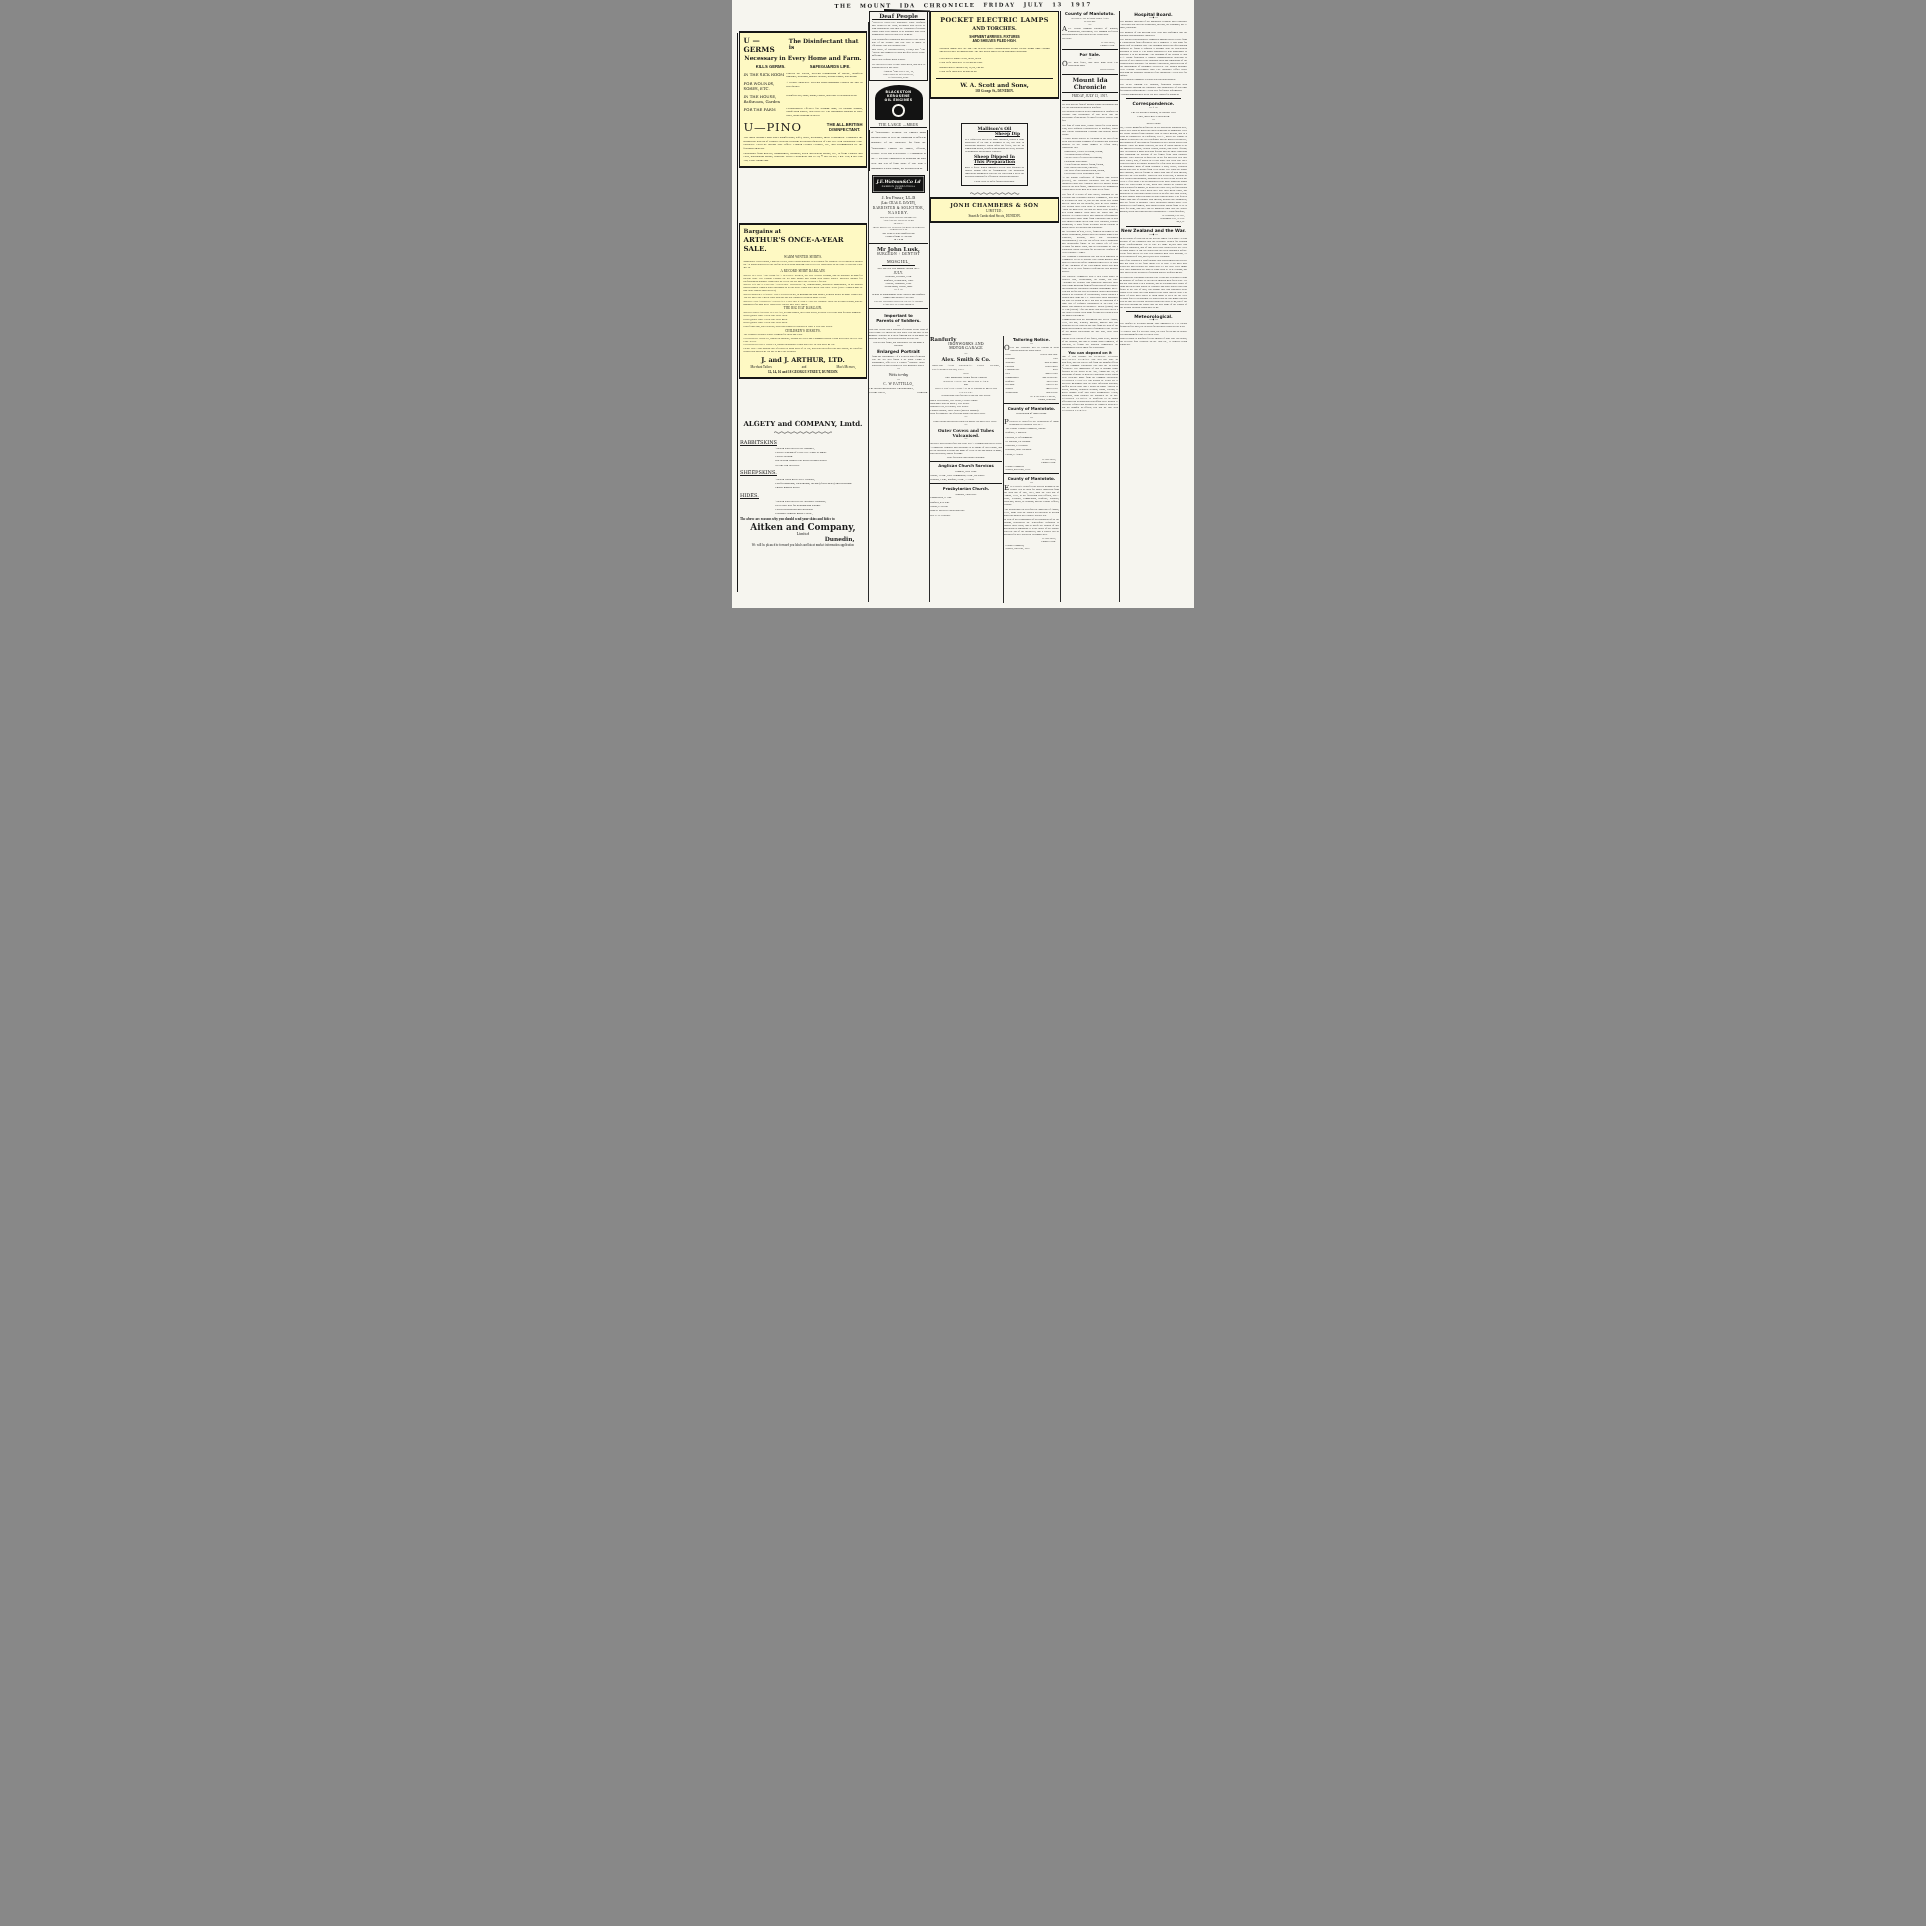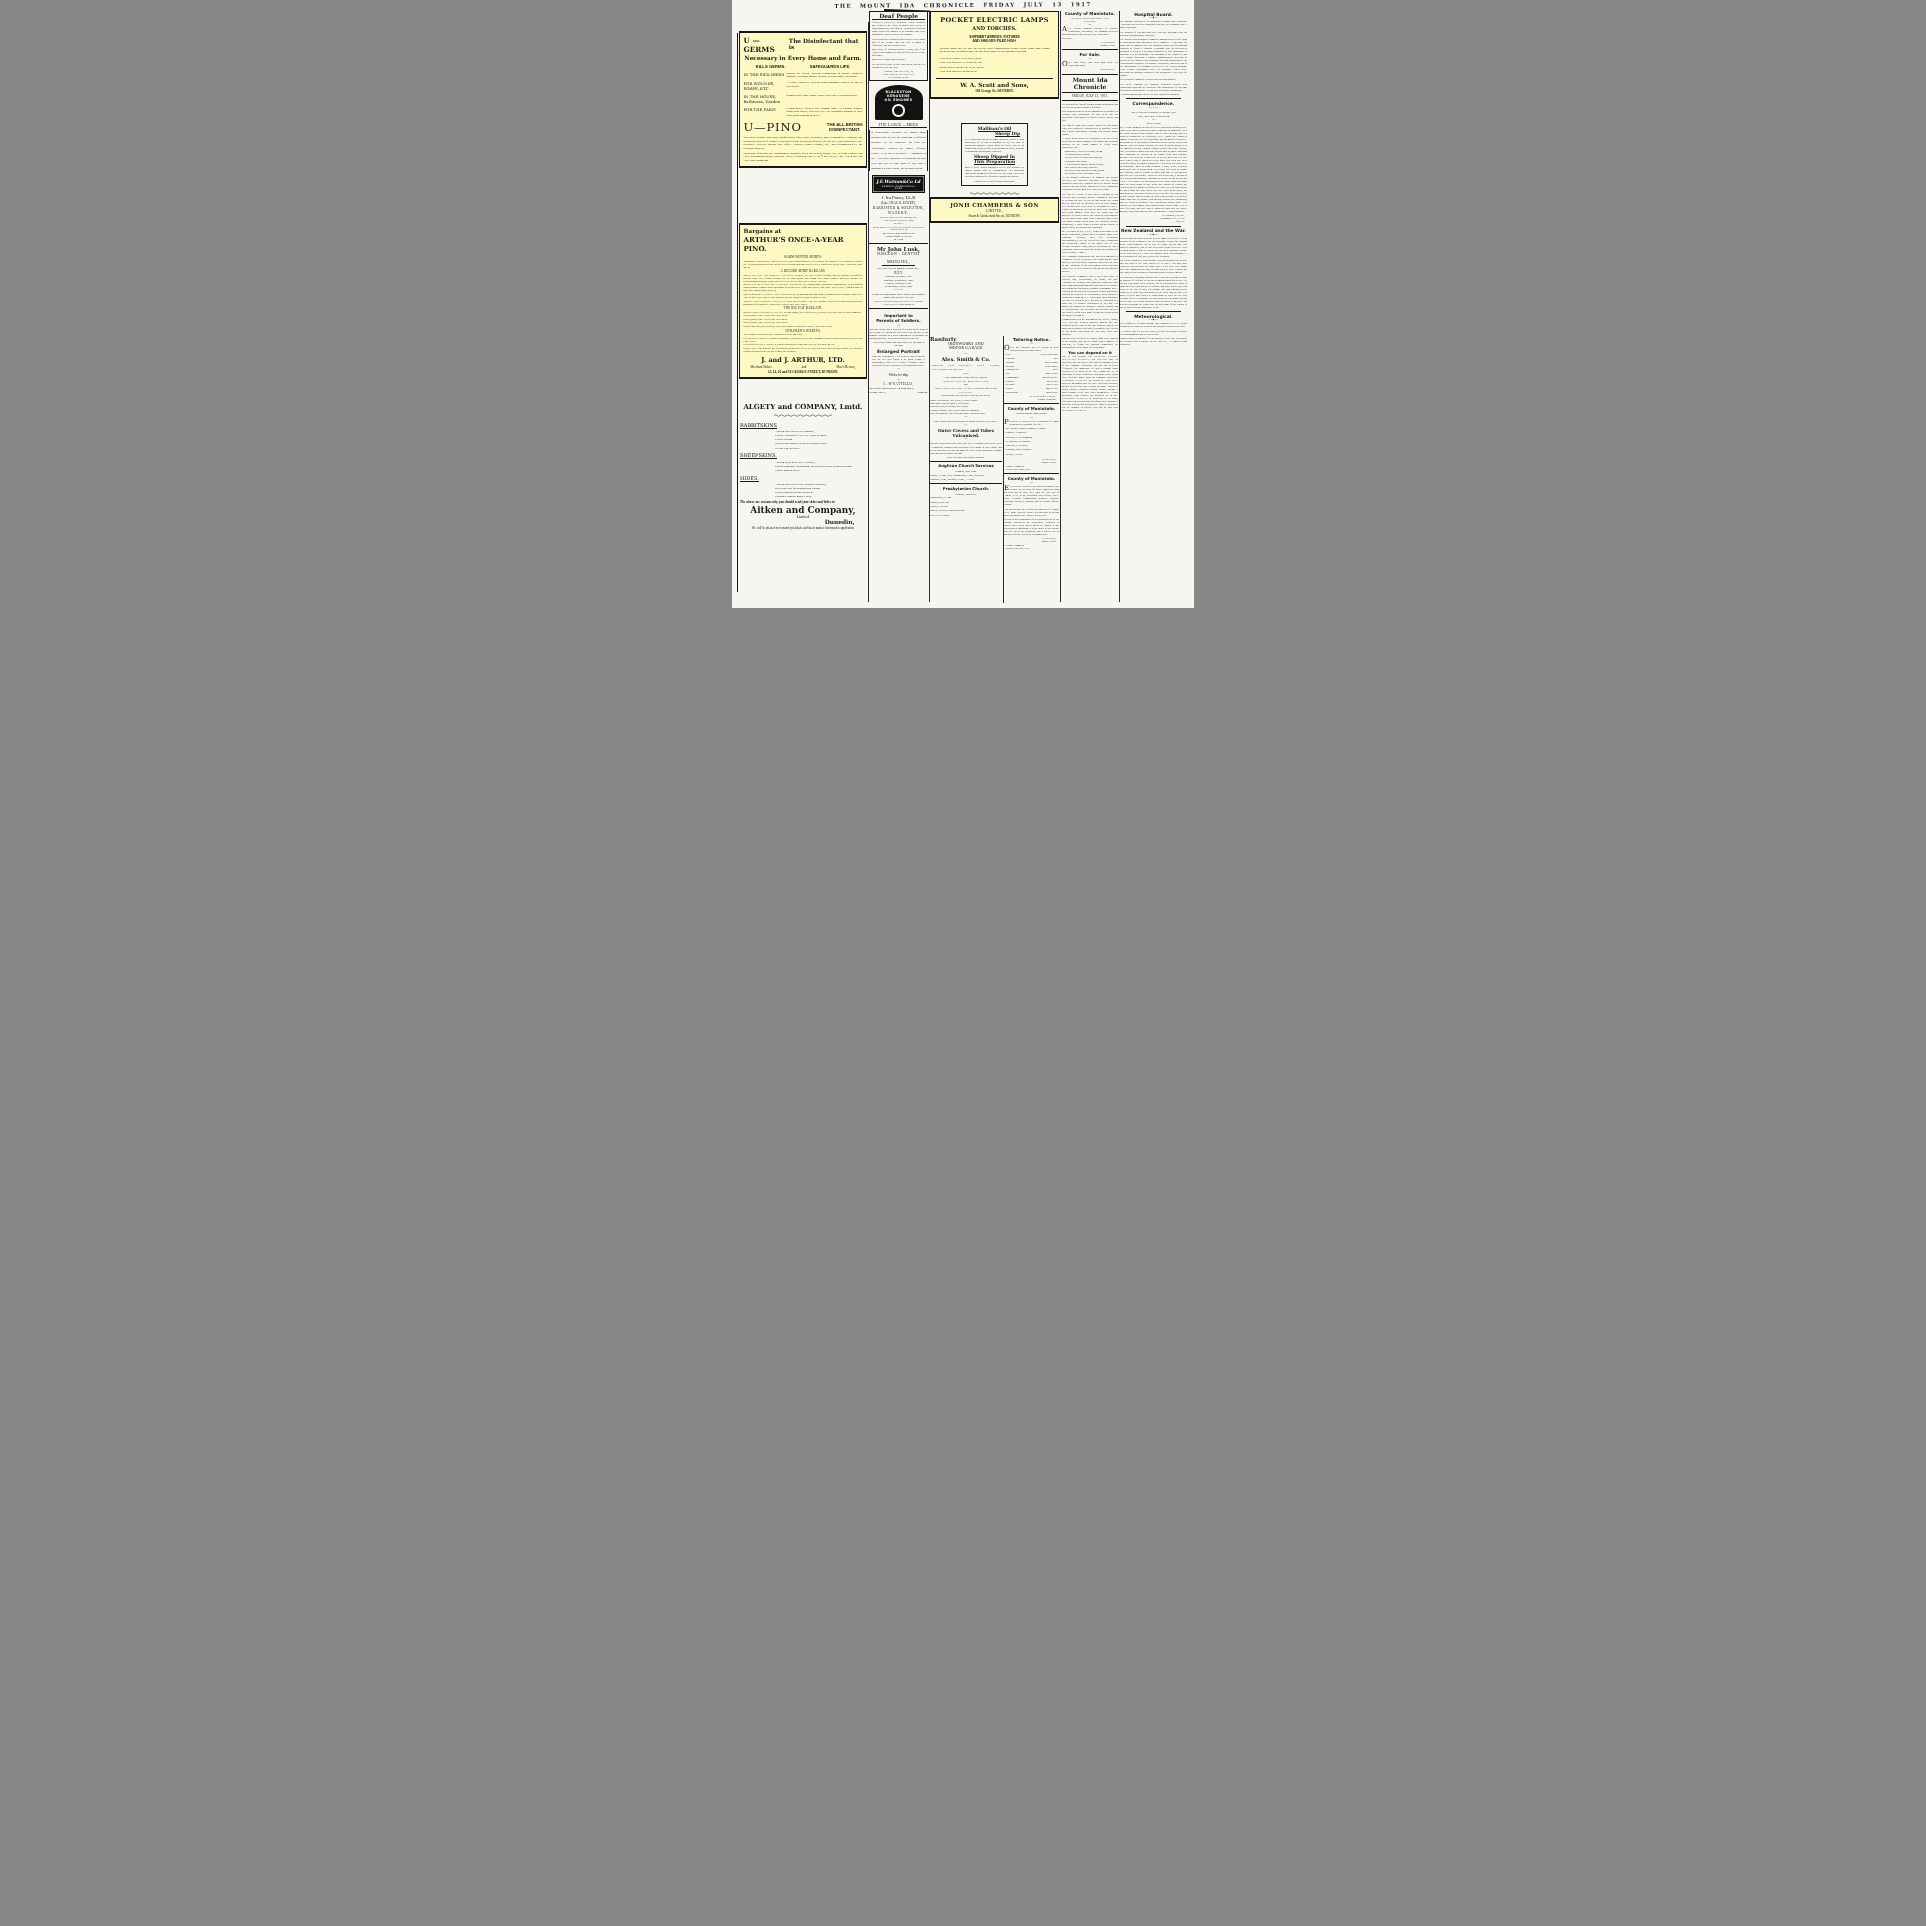--- a/index.html
+++ b/index.html
@@ -48,21 +48,21 @@
   
   .arthur{margin-top:57px;}
   .arthur-i1{font-family:"DejaVu Serif",serif;font-weight:bold;font-size:5.8px;margin:0 0 0.8px;}
   .arthur-i2{font-family:"DejaVu Serif",serif;font-weight:bold;font-size:7px;margin:0 0 1.9px;}
   .sec-head{text-align:center;font-size:3.1px;font-variant:small-caps;letter-spacing:0.2px;margin:0.8px 0 0.4px;}
   .sec-text{font-size:2.5px;line-height:1.2;text-align:justify;margin:0 0 0.6px;}
   .arthur-firm{font-family:"DejaVu Serif",serif;font-weight:bold;font-size:6.5px;text-align:center;margin:2.7px 0 0.8px;}
   .arthur-roles{display:flex;justify-content:space-between;font-size:3.1px;padding:0 7px;}
   .arthur-addr{text-align:center;font-size:3.3px;font-weight:bold;margin-top:1.2px;}
   
-  .dalgety{margin-top:24px;padding:0 1px;}
+  .dalgety{margin-top:41px;padding:0 1px;}
   .dal-head{font-family:"DejaVu Serif",serif;font-weight:bold;font-size:7px;text-align:center;}
   .dal-squig{text-align:center;margin:0 0 2.3px;}
   .dal-label{display:inline-block;font-size:5px;font-family:"DejaVu Serif",serif;border-bottom:1.2px double #1b1b1b;margin:1.9px 0 1.2px;}
   .dal-items{margin-left:35px;}
   .dal-items .para{font-size:2.9px;text-align:left;margin-bottom:0.6px;}
   .dal-reasons{font-size:3.3px;font-weight:bold;margin:1.5px 0 0.8px;}
   .dal-firm{font-family:"DejaVu Serif",serif;font-weight:bold;font-size:8.9px;text-align:center;}
   .dal-ltd{text-align:center;font-size:3.9px;}
   .dal-city{text-align:right;font-family:"DejaVu Serif",serif;font-weight:bold;font-size:5.8px;padding-right:11.6px;}
   .dal-note{font-size:3.1px;text-align:center;margin-top:1.5px;}
@@ -210,21 +210,21 @@
         <span class="upino-big">U—PINO</span>
         <span class="upino-ab sans pre">THE ALL-BRITISH
 DISINFECTANT.</span>
       </div>
       <p class="para" style="font-size:2.9px">Ten times stronger than other disinfectants, safer, surer, pleasanter, more economical.  Combines the germicidal powers of carbolic with the pleasant deodorant qualities of Pine Oil.  Non-poisonous.  Non-corrosive.  Used by British War Office. London County Council, etc., and recommended by the foremost analysts.</p>
       <p class="para" style="font-size:2.9px">Obtainable from grocers, ironmongers, chemists, stock and station agents, etc., or from Laidlaw and Gray, distributing agents, Dunedin.  Prices: Household tins 1s 3d; ½ gal. 5s 6d; 1 gal. 10s; 4 gal. tins 35s; 5 gal. drums 42s.</p>
     </div>
 
     <div class="adbox arthur">
       <div class="arthur-i1">Bargains at</div>
-      <div class="arthur-i2">ARTHUR'S ONCE-A-YEAR PINO.</div>
+      <div class="arthur-i2">ARTHUR'S ONCE-A-YEAR SALE.</div>
       <div>
           <div class="sec-head">WARM WINTER SHIRTS.</div>
           <p class="sec-text">Manchester Tweed Shirts, Light Steel Grey, with Collars attached.  Very Durable for Workers.  Never shrink or thicken up.  All bodies and sleeves are cut full so as to avoid splitting.  Sizes 15 to 18.  Usual price 6s 6d. Once-a-year Sale Price 4s 11d.</p>
           <div class="sec-head">A RECORD SHIRT BARGAIN.</div>
           <p class="sec-text">MEN'S CEYLON AND HOMALLA NEGLIGE SHIRTS, the very Newest Designs, and all desirable weights for present wear.  The Ground Colours are all light shades and cream with dainty stripes.  Specially suitable for professional gentlemen.  Usual price 8s 11d to 10s 6d.  Sale Price 7s 6d or 3 for 21s.</p>
           <p class="sec-text">MEN'S NATURAL COTTON AND WOOL UNDERWEAR, English made, absolutely unshrinkable, in the popular natural shades.  Singlets and Underpants all at one price.  Usual price 4s 6d.  Sale price 3s 6d.  (Note—Singlets may be had either long or short sleeves.)</p>
           <p class="sec-text">MEN'S MOSGIEL SADDLE TWEED TROUSERS, in medium and dark shades, all good winter weights.  Usual Price 16d 6d.  Sale Price 14s 6d. Once sold out this line cannot be replaced under 17s 6d.</p>
           <p class="sec-text">MEN'S EXTRA STRONG AND HEAVY ENGLISH SADDLE TWEED Trousers.  These are all dark colours, and are guaranteed for hard wear. Usual Price 14s 6d.  Sale Price 12s 6d.</p>
           <div class="sec-head">THE BIG HAT BARGAIN.</div>
           <p class="sec-text">MEN'S POPULAR SOFT FELT HATS, all dark shades, up-to-date styles, all sizes.  Get in the rush for these bargains</p>

